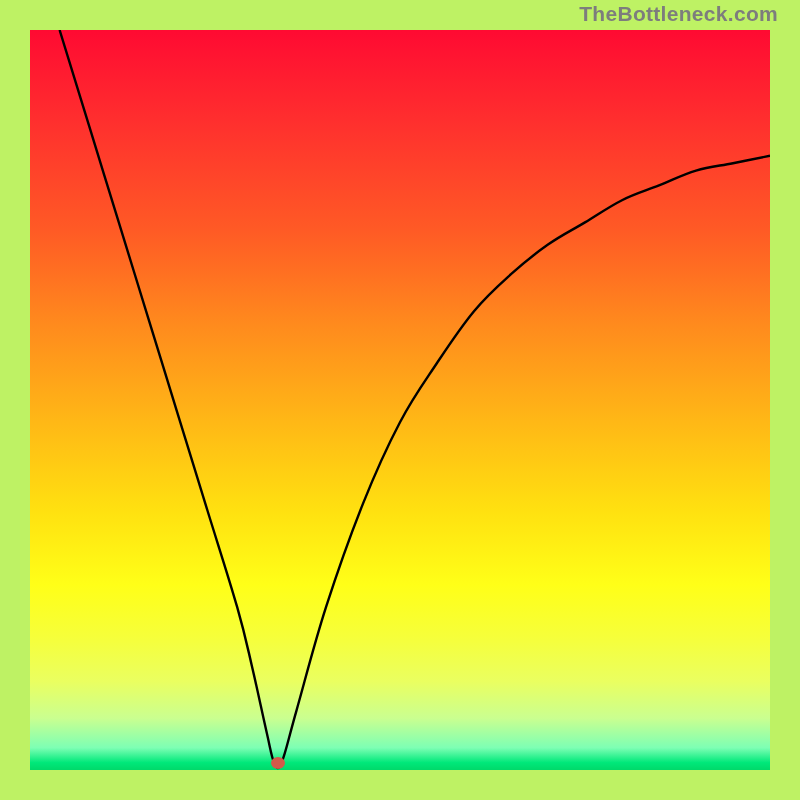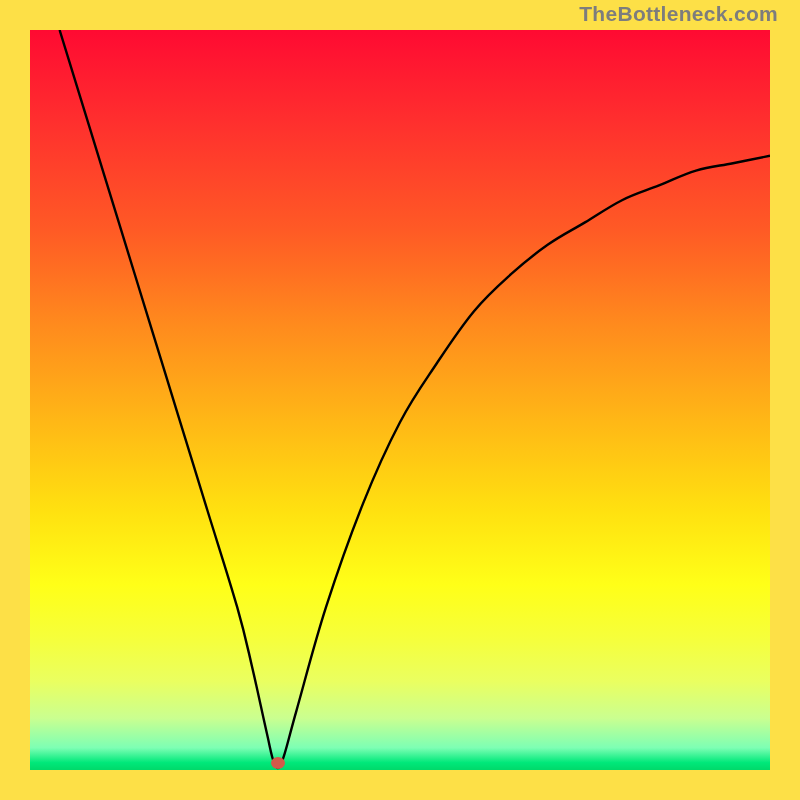--- a/index.html
+++ b/index.html
@@ -8,21 +8,21 @@
     width: 800px;
     height: 800px;
     background: #000;
     overflow: hidden;
     font-family: Arial, Helvetica, sans-serif;
   }
   .frame {
     position: relative;
     width: 800px;
     height: 800px;
-    background: #fde047;
+    background: #bef264;
   }
   .watermark {
     position: absolute;
     top: 2px;
     right: 22px;
     color: #7d7d7d;
     font-size: 21px;
     font-weight: 600;
     letter-spacing: 0.3px;
     z-index: 10;

